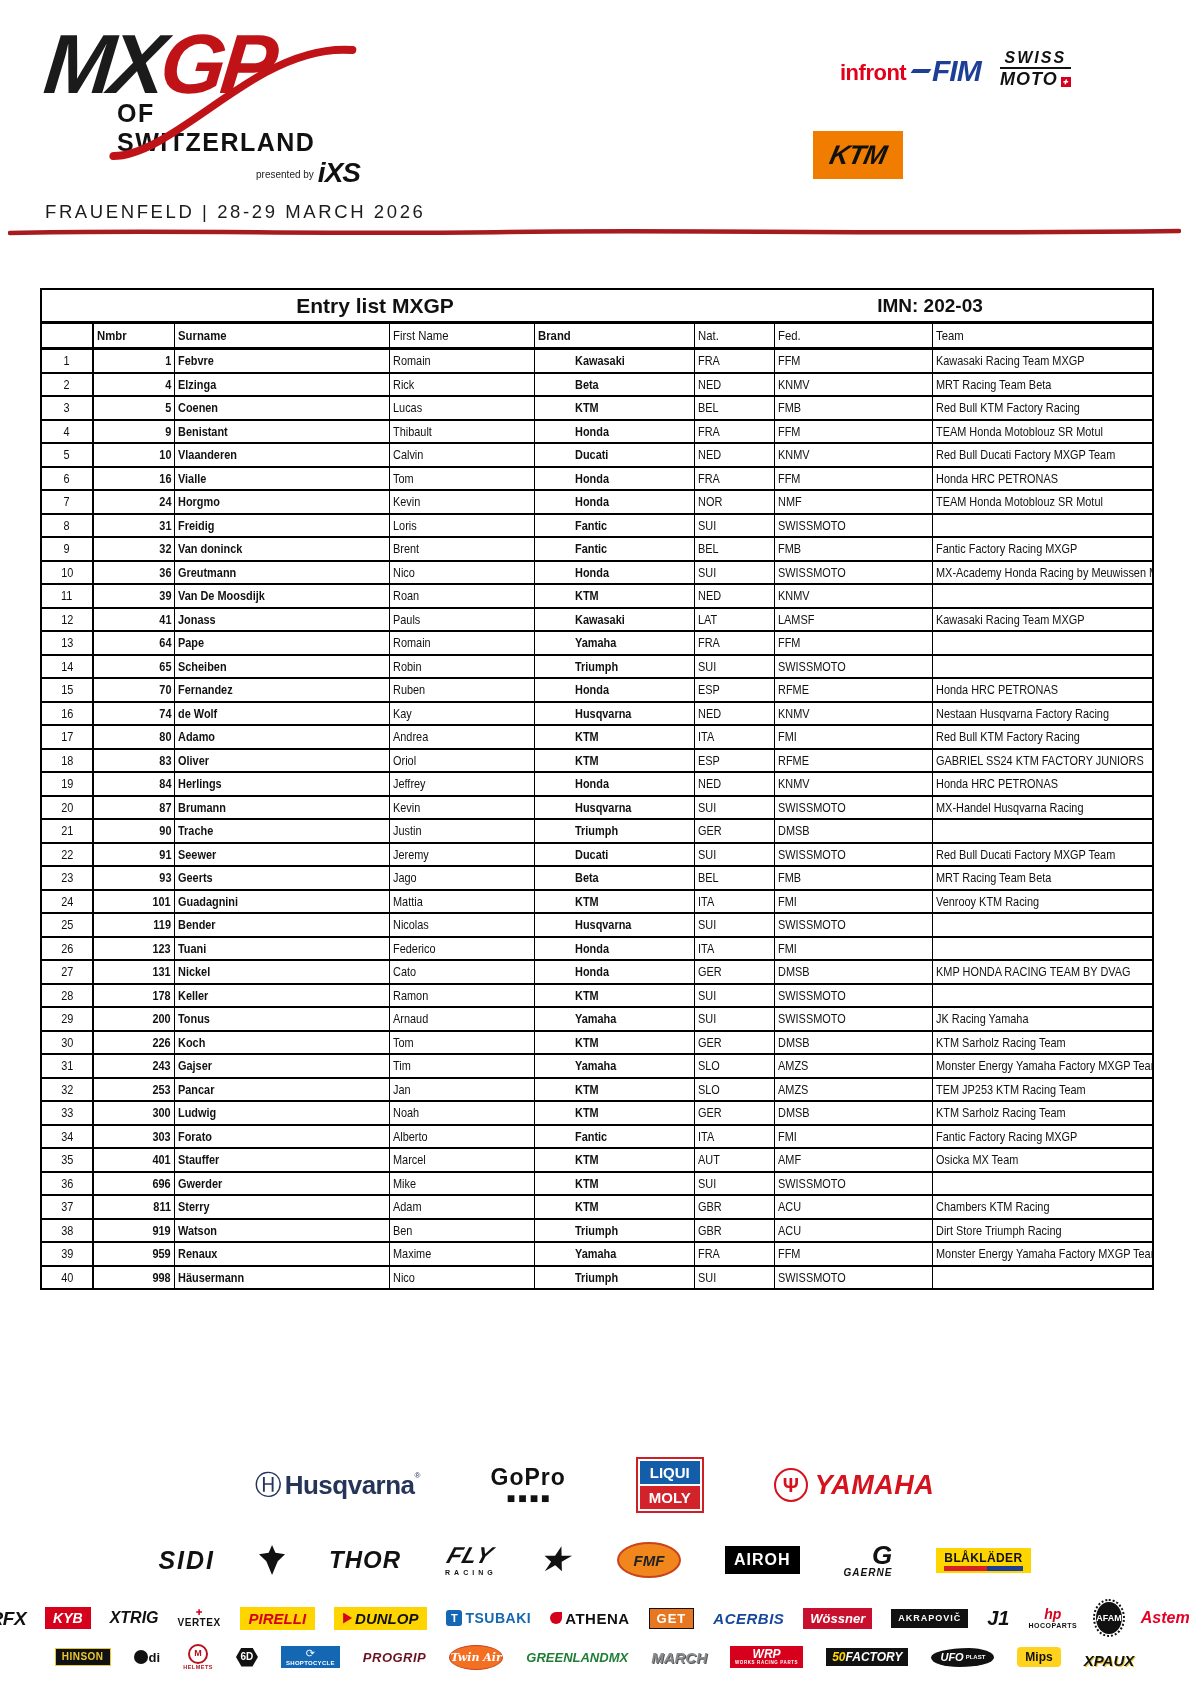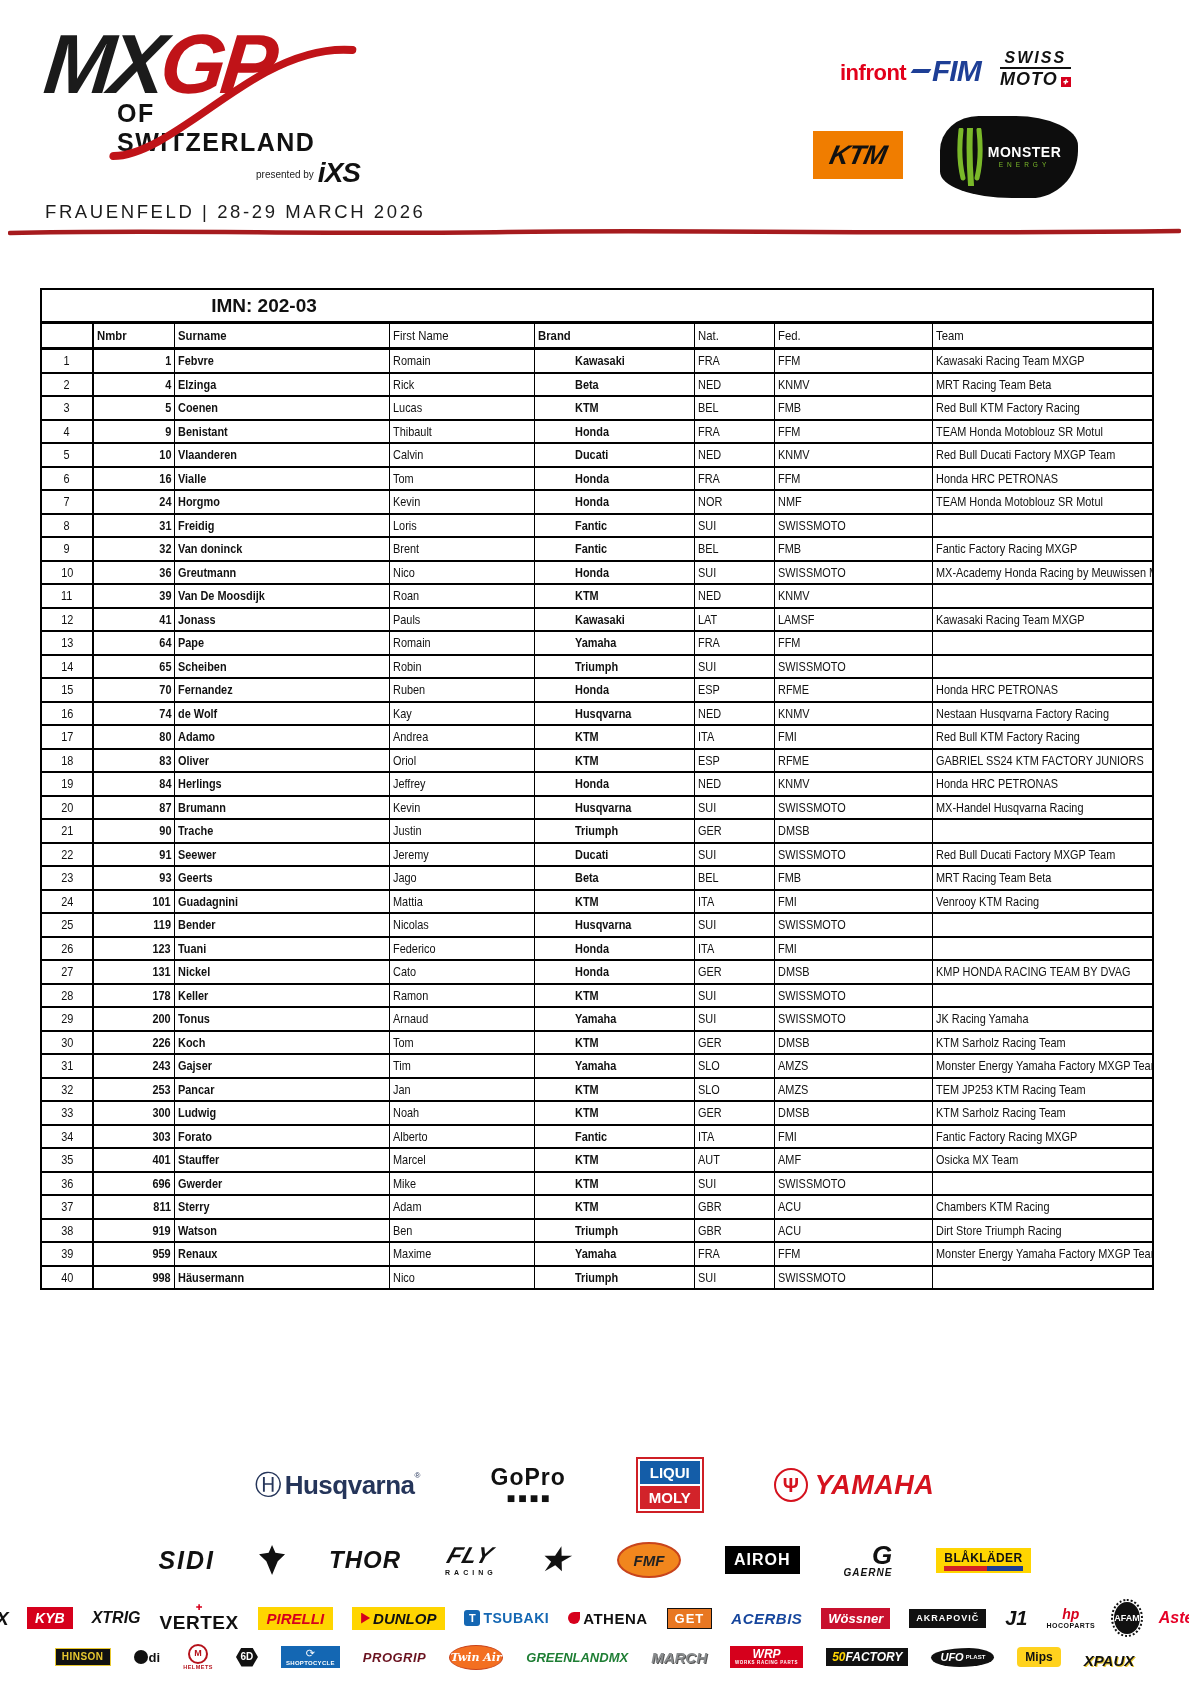--- a/index.html
+++ b/index.html
@@ -102,21 +102,21 @@
   .logo-blaklader{background:#ffd500;padding:4px 8px 2px;}
   .logo-blaklader .lt{font-weight:900;font-size:12px;letter-spacing:.4px;}
   .logo-blaklader::after{content:"";display:block;width:100%;height:5px;margin-top:2px;
     background:linear-gradient(90deg,#d42027 0 55%,#1b3f94 55% 100%);}
 
   .logo-rfx .lt{font-style:italic;font-weight:900;font-size:19px;letter-spacing:-.5px;}
   .logo-kyb{background:#d6001c;padding:4px 8px;}
   .logo-kyb .lt{font-style:italic;font-weight:900;font-size:14px;color:#fff;}
   .logo-xtrig .lt{font-style:italic;font-weight:900;font-size:16px;}
   .logo-vertex::before{content:"✚";color:#d6001c;font-size:8px;margin-bottom:1px;}
-  .logo-vertex .lt{font-weight:900;font-size:19px;letter-spacing:.5px;}
+  .logo-vertex .lt{font-weight:900;font-size:10px;letter-spacing:.5px;}
   .logo-pirelli{background:#ffd500;padding:4px 9px;}
   .logo-pirelli .lt{font-style:italic;font-weight:900;font-size:15px;color:#d6001c;}
   .logo-dunlop{flex-direction:row;background:#ffd500;padding:4px 9px;}
   .logo-dunlop::before{content:"";width:9px;height:11px;background:#d6001c;
     clip-path:polygon(0 0,100% 50%,0 100%);margin-right:3px;}
   .logo-dunlop .lt{font-style:italic;font-weight:900;font-size:15px;}
   .logo-tsubaki{flex-direction:row;}
   .logo-tsubaki::before{content:"T";display:grid;place-items:center;width:16px;height:16px;background:#1467b3;
     color:#fff;border-radius:3px;font-weight:900;font-size:11px;margin-right:3px;}
   .logo-tsubaki .lt{font-weight:900;font-size:14px;color:#1467b3;letter-spacing:.5px;}
@@ -189,38 +189,28 @@
 
   <div class="logo-infront">infront</div>
   <div class="logo-fim">FIM</div>
   <div class="logo-swissmoto">
     <span class="sm1">SWISS</span>
     <span class="sm2">MOTO</span>
   </div>
   <div class="logo-ktm">
     <span class="ktm-t">KTM</span>
   </div>
-  <div class="logo-monster">
-    <svg width="26" height="58" viewBox="0 0 26 58">
-      <path d="M4 2 C2 20 3 38 6 50" stroke="#7ab829" stroke-width="5" fill="none" stroke-linecap="round"></path>
-      <path d="M13 0 C12 22 13 44 14 57" stroke="#7ab829" stroke-width="6" fill="none" stroke-linecap="round"></path>
-      <path d="M22 2 C24 20 23 38 20 50" stroke="#7ab829" stroke-width="5" fill="none" stroke-linecap="round"></path>
-    </svg>
-    <div class="monster-txt">
-      <span class="mt1">MONSTER</span>
-      <span class="mt2">ENERGY</span>
-    </div>
-  </div>
 
   <svg class="red-divider" width="1173" height="12" viewBox="0 0 1173 12">
     <path d="M2 7 C150 3 320 9 500 6 S 850 9 1171 5" stroke="#a61b1e" stroke-width="4.5" fill="none" stroke-linecap="round"></path>
   </svg>
 
   <section class="entry-table">
     <div class="t-title">
+      <span class="tt1">Entry list MXGP</span>
       <span class="tt2">IMN: 202-03</span>
     </div>
     <div class="tgrid t-head">
       <div class="tc c-idx"></div>
       <div class="tc hb" style="justify-content:flex-start;border-left:2.5px solid #000;">
           <span class="cnd">Nmbr</span>
         </div>
       <div class="tc hb">
           <span class="cnd">Surname</span>
         </div>

